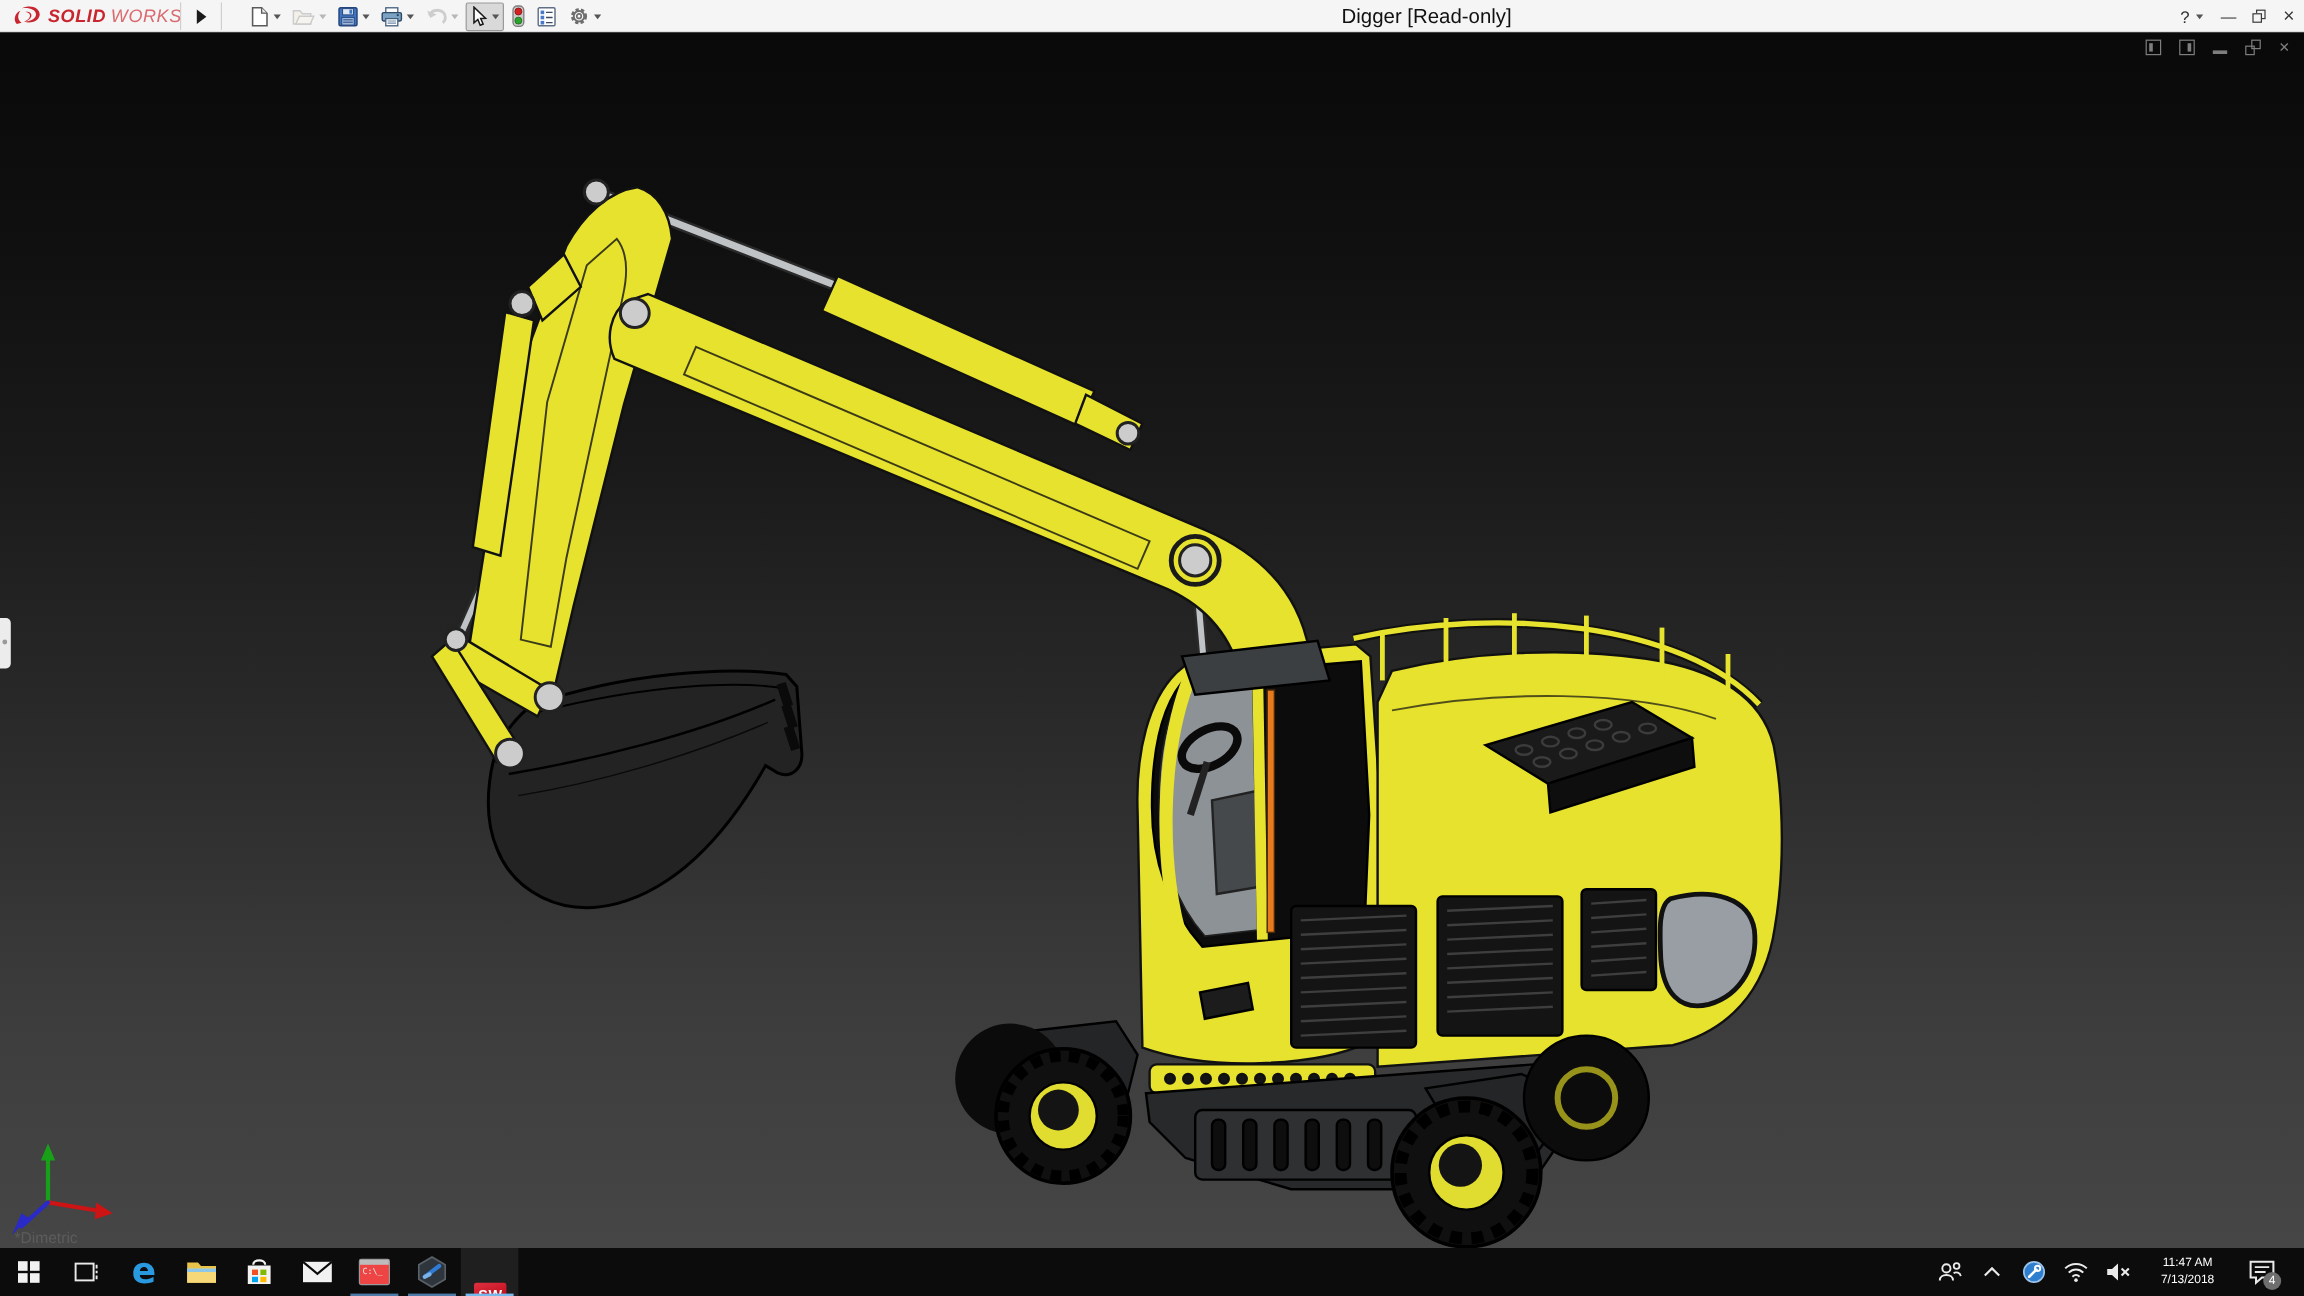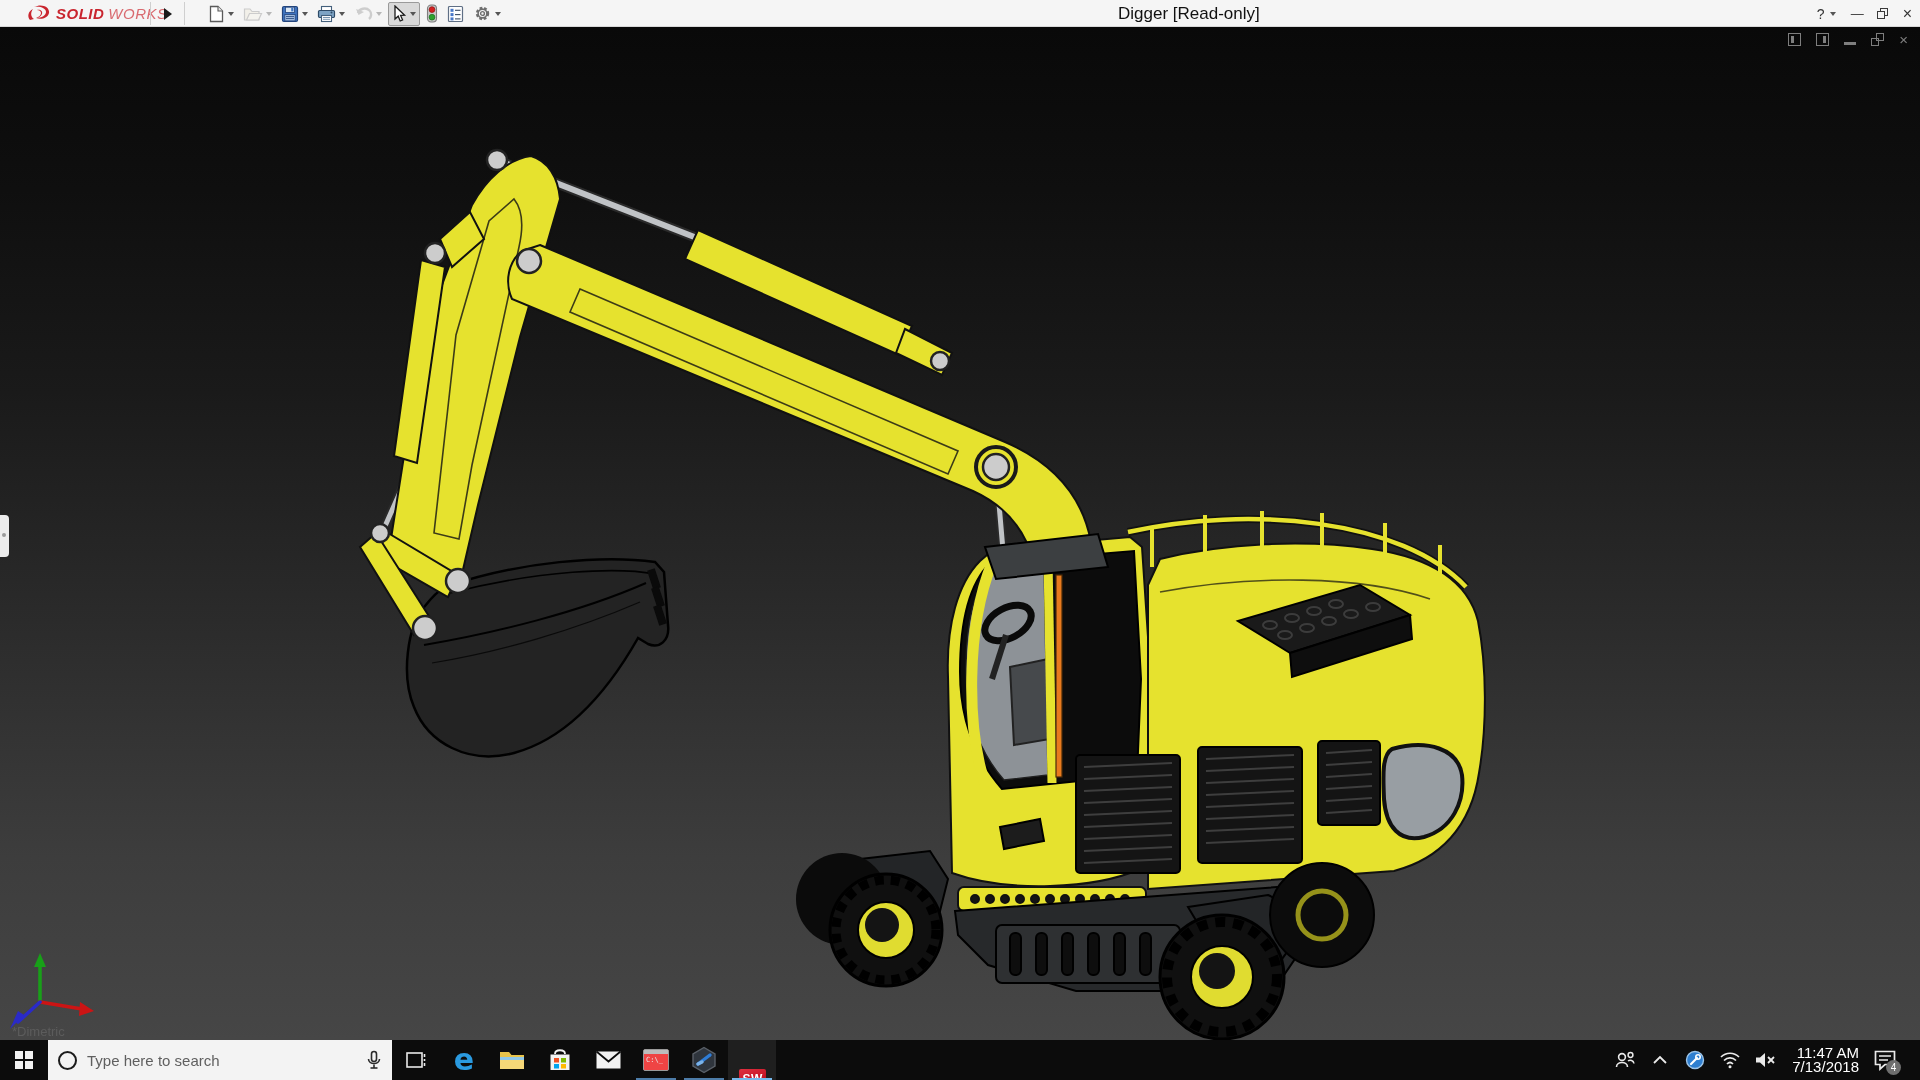--- a/index.html
+++ b/index.html
@@ -3,21 +3,21 @@
 <meta charset="utf-8">
 <style>
   * { margin:0; padding:0; box-sizing:border-box; }
   html,body { width:1920px; height:1080px; overflow:hidden; background:#000;
               font-family:"Liberation Sans","DejaVu Sans",sans-serif; }
   .stage { position:relative; width:1920px; height:1080px; }
 
   
   .titlebar { position:absolute; top:0; left:0; width:1920px; height:27px;
               background:#f5f5f5; border-bottom:1px solid #d8d8d8; }
-  .brand { position:absolute; left:26px; top:0; height:27px; display:flex; align-items:center; gap:4px; }
+  .brand { position:absolute; left:10px; top:0; height:27px; display:flex; align-items:center; gap:4px; }
   .brand .mark { width:26px; height:20px; }
   .brand .bold  { font-size:15px; font-weight:bold; color:#c9252e; letter-spacing:.5px; font-style:italic; }
   .brand .light { font-size:15px; font-weight:normal; color:#d96a6f; letter-spacing:.5px; font-style:italic; }
   .tb-sep { position:absolute; top:2px; width:1px; height:23px; background:#cfcfcf; }
   .flyout-btn { position:absolute; left:158px; top:3px; width:20px; height:21px;
                 display:flex; align-items:center; justify-content:center; }
   .tri-right { width:0; height:0; border-top:6px solid transparent; border-bottom:6px solid transparent; border-left:8px solid #1a1a1a; }
   .toolbar { position:absolute; left:205px; top:0; height:27px; display:flex; align-items:center; gap:3px; }
   .tbtn { height:24px; display:flex; align-items:center; gap:2px; padding:0 3px; }
   .tbtn.pressed { background:#d9d9d9; border:1px solid #9a9a9a; border-radius:2px; }
@@ -70,21 +70,21 @@
   .cmd-ic { width:26px; height:22px; background:#ef4444; border:1px solid #9a9a9a; border-radius:2px; position:relative; }
   .cmd-ic .bar { position:absolute; top:0; left:0; right:0; height:4px; background:#bcbcbc; }
   .cmd-ic .txt { position:absolute; top:6px; left:2px; font-family:"DejaVu Sans Mono",monospace;
                  font-size:7px; color:#e8e8e8; }
   .sw-ic { width:27px; height:27px; background:linear-gradient(160deg,#e03040 0%,#c01020 55%,#8f0c18 100%);
            border-radius:2px; position:relative;margin-top:44px; }
   .sw-ic .sw { position:absolute; top:3px; left:4px; font-size:12px; font-weight:bold; color:#fff; letter-spacing:.5px; }
   .sw-ic .yr { position:absolute; bottom:1px; right:2px; font-size:7px; font-weight:bold; color:#ffe030; }
   .tray { margin-left:auto; display:flex; align-items:center; gap:9px; padding-right:4px; }
   .tray-ic { width:26px; display:flex; align-items:center; justify-content:center; }
-  .clock { width:72px; text-align:right; color:#fff; font-size:15px; line-height:14px; }
+  .clock { width:72px; text-align:center; color:#fff; font-size:10px; line-height:14px; }
   .action-wrap { position:relative; width:34px; height:40px; display:flex; align-items:center; justify-content:center; }
   .badge { position:absolute; right:1px; bottom:5px; min-width:15px; height:15px; border-radius:50%;
            background:#6e6e6e; color:#fff; font-size:10px; line-height:15px; text-align:center; }
   .show-desktop { width:5px; border-left:1px solid #3a3a3a; }
 </style>
 </head>
 <body>
 
 <div class="stage">
 
@@ -448,30 +448,20 @@
   <div class="taskbar">
     <div class="start">
       <span class="winlogo">
           <i></i>
           <i></i>
           <i></i>
           <i></i>
         </span>
     </div>
 
-    <div class="searchbox">
-      <span class="cortana-ring"></span>
-      <input type="text" placeholder="Type here to search" style="">
-      <svg width="16" height="20" viewBox="0 0 16 20">
-        <rect x="5.5" y="1.5" width="5" height="10" rx="2.5" fill="none" stroke="#2b2b2b" stroke-width="1.6"></rect>
-        <path d="M2.5 9 C 2.5 15 13.5 15 13.5 9" fill="none" stroke="#2b2b2b" stroke-width="1.6"></path>
-        <line x1="8" y1="14.5" x2="8" y2="18" stroke="#2b2b2b" stroke-width="1.6"></line>
-        <line x1="4.5" y1="18" x2="11.5" y2="18" stroke="#2b2b2b" stroke-width="1.6"></line>
-      </svg>
-    </div>
 
     <div class="tb-slot">
       <svg width="24" height="24" viewBox="0 0 24 24">
         <rect x="3" y="5" width="15" height="14" fill="none" stroke="#eaeaea" stroke-width="1.6"></rect>
         <line x1="20.5" y1="6" x2="20.5" y2="9" stroke="#eaeaea" stroke-width="1.6"></line>
         <line x1="20.5" y1="11" x2="20.5" y2="13" stroke="#eaeaea" stroke-width="1.6"></line>
         <line x1="20.5" y1="15" x2="20.5" y2="18" stroke="#eaeaea" stroke-width="1.6"></line>
       </svg>
     </div>
 

